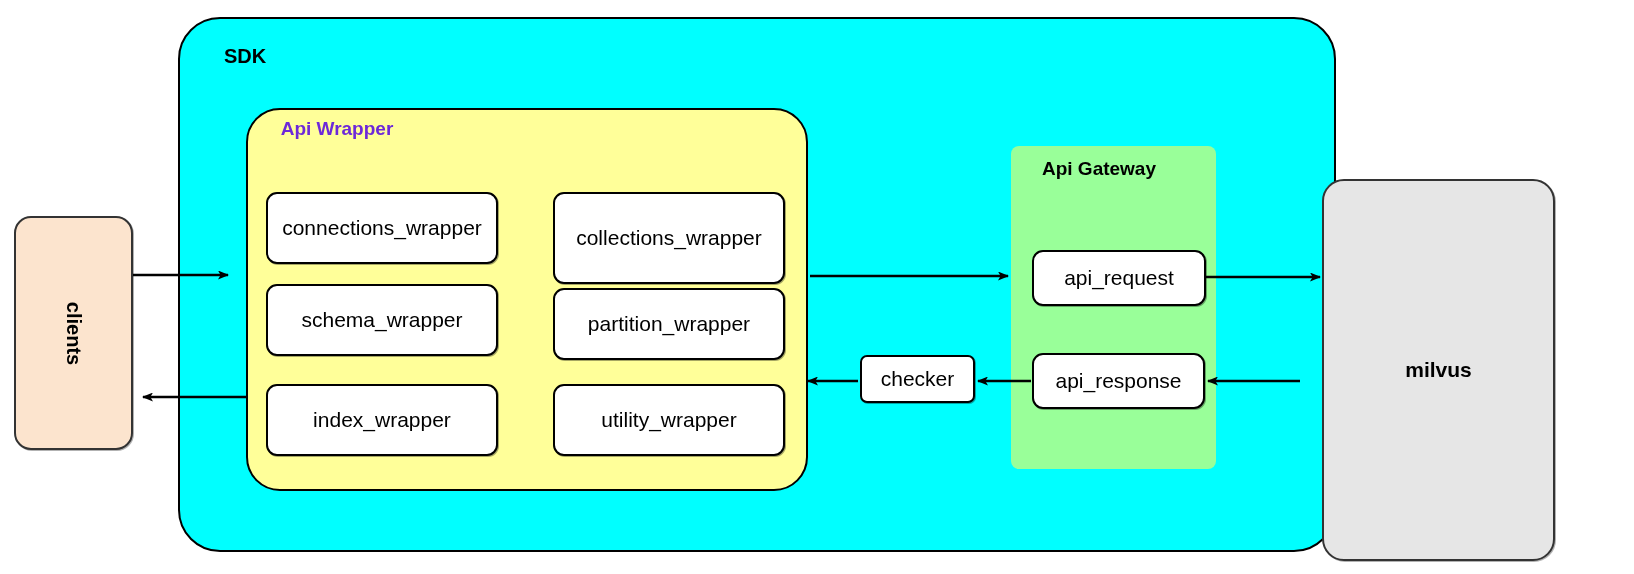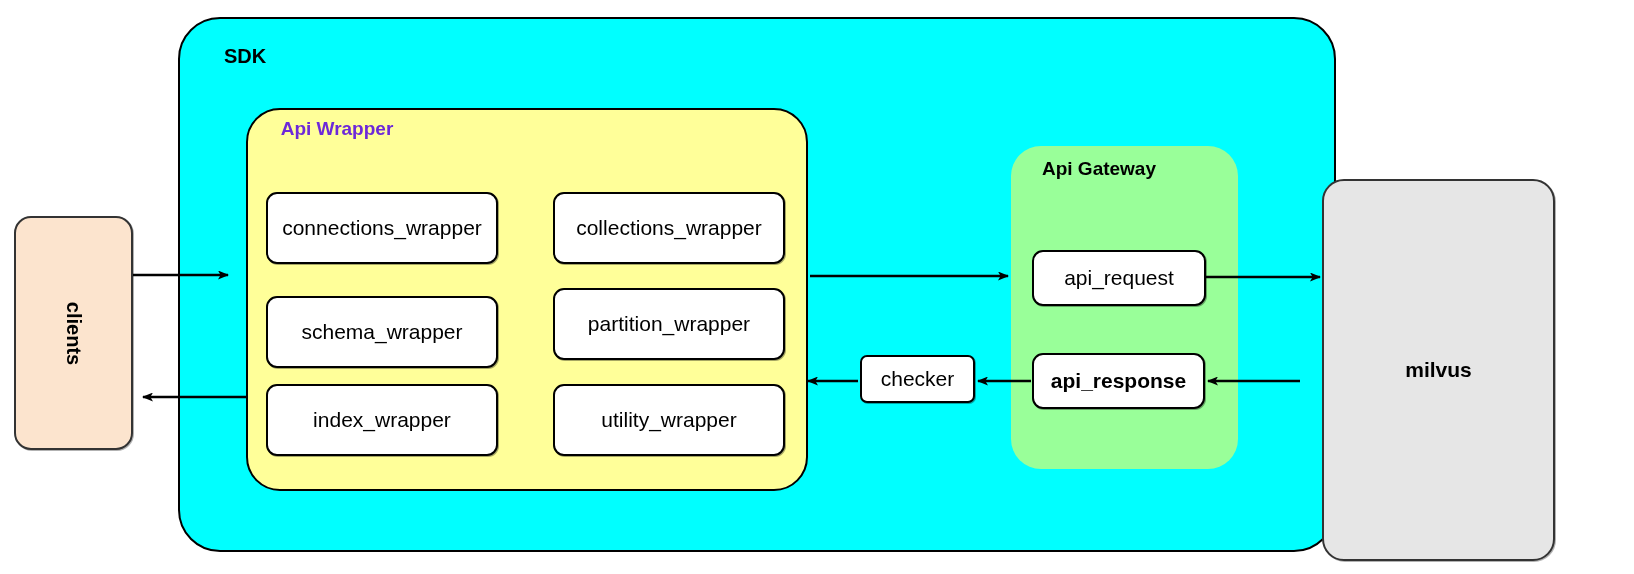--- a/index.html
+++ b/index.html
@@ -65,24 +65,24 @@
     font-size: 19px;
     font-weight: bold;
     color: #6d28d9;
     line-height: 1.2;
     text-align: center;
   }
   
   #api-gateway-container {
     left: 1011px;
     top: 146px;
-    width: 227px;
+    width: 205px;
     height: 323px;
     background: #99FF99;
-    border-radius: 30px;
+    border-radius: 8px;
     border: none;
     display: block;
   }
   #api-gateway-label {
     position: absolute;
     left: 8px;
     top: 12px;
     width: 160px;
     font-size: 19px;
     font-weight: bold;
@@ -94,28 +94,28 @@
   .node {
     background: #ffffff;
     border: 2px solid #000000;
     border-radius: 11px;
     font-size: 21px;
     color: #000000;
     box-shadow: 1px 1px 0 rgba(0,0,0,0.35);
   }
   
   #node-connections_wrapper { left: 266px; top: 192px; width: 232px; height: 72px; }
-  #node-collections_wrapper { left: 553px; top: 192px; width: 232px; height: 72px; }
-  #node-schema_wrapper      { left: 266px; top: 296px; width: 232px; height: 72px; }
+  #node-collections_wrapper { left: 553px; top: 192px; width: 232px; height: 92px; }
+  #node-schema_wrapper      { left: 266px; top: 284px; width: 232px; height: 72px; }
   #node-partition_wrapper   { left: 553px; top: 288px; width: 232px; height: 72px; }
   #node-index_wrapper       { left: 266px; top: 384px; width: 232px; height: 72px; text-align: right; }
   #node-utility_wrapper     { left: 553px; top: 384px; width: 232px; height: 72px; }
   
   #node-api_request  { left: 1032px; top: 250px; width: 174px; height: 56px; }
-  #node-api_response { left: 1032px; top: 353px; width: 173px; height: 56px; font-weight: bold; }
+  #node-api_response { left: 1032px; top: 353px; width: 173px; height: 56px; }
   
   #node-checker { left: 860px; top: 355px; width: 115px; height: 48px; border-radius: 7px; }
   
   #node-clients {
     left: 14px;
     top: 216px;
     width: 119px;
     height: 234px;
     background: #FCE4CE;
     border: 2px solid #333333;

